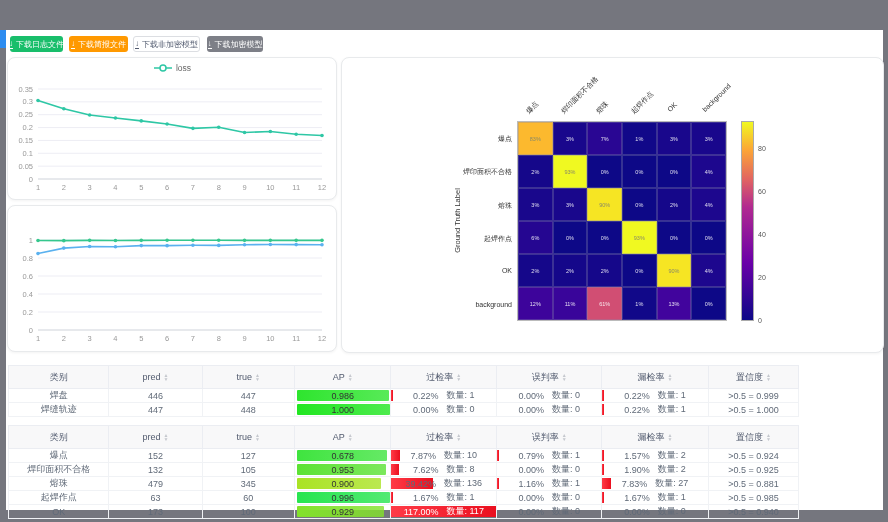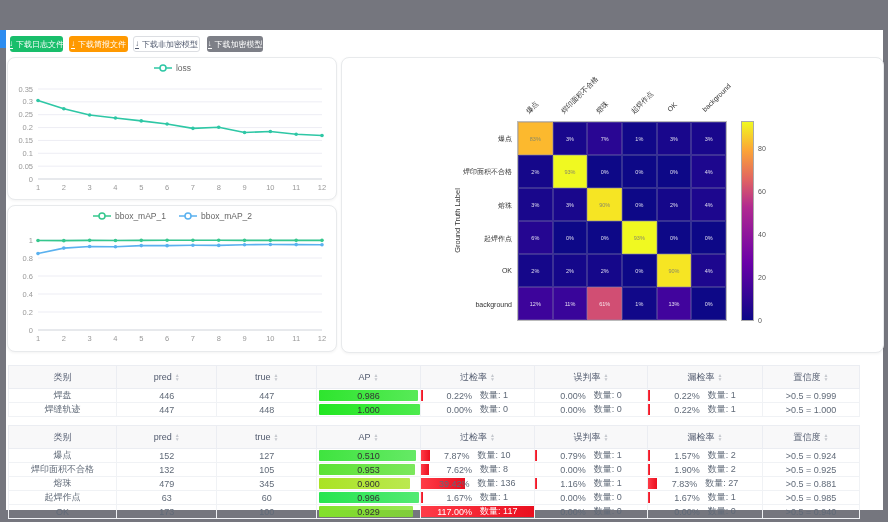--- a/index.html
+++ b/index.html
@@ -33,21 +33,21 @@
   .cm-cell{display:flex;align-items:center;justify-content:center;font-size:5.5px;border:0.5px solid #8888aa55;}
   .cm-rowlab{position:absolute;width:122px;text-align:right;font-size:7px;color:#333;}
   .cm-collab{position:absolute;font-size:7px;color:#333;white-space:nowrap;transform:rotate(-45deg);transform-origin:0 100%;}
   .cm-xlabel{position:absolute;left:175px;top:274px;width:210px;text-align:center;font-size:7.5px;color:#333;}
   .cm-ylabel{position:absolute;left:60px;top:158px;width:110px;text-align:center;font-size:7.5px;color:#333;transform:rotate(-90deg);}
   .cm-cbar{position:absolute;left:399px;top:63px;width:13px;height:200px;border:1px solid #aaa;box-sizing:border-box;
     background:linear-gradient(to top,#0d0887 0%,#6a00a8 29%,#b12a90 57%,#e16462 71%,#fca636 86%,#f0f921 100%);}
   .cm-cbtick{position:absolute;font-size:7px;color:#555;left:416px;}
 
   
-  .tables{position:absolute;left:2px;top:335px;width:852px;}
+  .tables{position:absolute;left:2px;top:335px;width:791px;}
   table.mt{width:100%;border-collapse:collapse;table-layout:fixed;font-size:9px;color:#606a78;}
   table.mt th{background:#f8f8f9;color:#515a6e;font-weight:normal;height:20px;border:1px solid #ebedf2;}
   table.mt td{height:12px;border:1px solid #f0f2f5;text-align:center;position:relative;padding:0;}
   table.mt.second td{height:13px;}
   .th-inner{display:flex;align-items:center;justify-content:center;gap:3px;}
   .caret{display:inline-flex;flex-direction:column;line-height:4px;font-size:5px;color:#c5c8ce;}
   .apbar{position:absolute;left:2px;top:1px;bottom:1px;border-radius:1px;}
   .apval{position:relative;z-index:1;color:#333;}
   .rbar{position:absolute;left:0;top:1px;bottom:1px;background:linear-gradient(90deg,#ff3b47,#ea0f1f);}
   .rcell{position:relative;display:flex;align-items:center;justify-content:center;gap:8px;}
@@ -127,36 +127,20 @@
           <circle cx="159.0909090909091" cy="65.97142857142856" r="1.8" fill="#2ec7a5"></circle>
           <circle cx="184.9090909090909" cy="70.34285714285713" r="1.8" fill="#2ec7a5"></circle>
           <circle cx="210.72727272727272" cy="69.3142857142857" r="1.8" fill="#2ec7a5"></circle>
           <circle cx="236.54545454545453" cy="74.45714285714286" r="1.8" fill="#2ec7a5"></circle>
           <circle cx="262.3636363636364" cy="73.42857142857143" r="1.8" fill="#2ec7a5"></circle>
           <circle cx="288.1818181818182" cy="76.25714285714285" r="1.8" fill="#2ec7a5"></circle>
           <circle cx="314" cy="77.54285714285714" r="1.8" fill="#2ec7a5"></circle>
         </svg>
       </div>
     <div class="card" id="card-map">
-        <div class="legend">
-          <span class="lg-item">
-            <svg width="20" height="10">
-              <line x1="1" y1="5" x2="19" y2="5" stroke="#35c78d" stroke-width="1.5"></line>
-              <circle cx="10" cy="5" r="3" fill="#fff" stroke="#35c78d" stroke-width="1.5"></circle>
-            </svg>
-            <span class="lg-txt">bbox_mAP_1</span>
-          </span>
-          <span class="lg-item">
-            <svg width="20" height="10">
-              <line x1="1" y1="5" x2="19" y2="5" stroke="#5ab1ef" stroke-width="1.5"></line>
-              <circle cx="10" cy="5" r="3" fill="#fff" stroke="#5ab1ef" stroke-width="1.5"></circle>
-            </svg>
-            <span class="lg-txt">bbox_mAP_2</span>
-          </span>
-        </div>
         <svg width="328" height="145" style="position:absolute;left:0;top:0;">
           <line x1="30" x2="314" y1="124" y2="124" stroke="#cfd3da" stroke-width="1"></line>
           <text class="tick" x="25" y="126.5" text-anchor="end">0</text>
           <line x1="30" x2="314" y1="106" y2="106" stroke="#ededf4" stroke-width="1"></line>
           <text class="tick" x="25" y="108.5" text-anchor="end">0.2</text>
           <line x1="30" x2="314" y1="88" y2="88" stroke="#ededf4" stroke-width="1"></line>
           <text class="tick" x="25" y="90.5" text-anchor="end">0.4</text>
           <line x1="30" x2="314" y1="70" y2="70" stroke="#ededf4" stroke-width="1"></line>
           <text class="tick" x="25" y="72.5" text-anchor="end">0.6</text>
           <line x1="30" x2="314" y1="52" y2="52" stroke="#ededf4" stroke-width="1"></line>
@@ -490,21 +474,21 @@
                   </span>
                 </div>
               </th>
             </tr>
           </thead>
           <tbody>
             <tr>
               <td>爆点</td>
               <td>152</td>
               <td>127</td>
-              <td><div class="apbar" style="width:94.76599999999999%;background:linear-gradient(90deg,#3fe43f,#3fe43fcc);"></div><span class="apval">0.510</span></td>
+              <td><div class="apbar" style="width:94.76599999999999%;background:linear-gradient(90deg,#3fe43f,#3fe43fcc);"></div><span class="apval">0.678</span></td>
               <td>
                 <div class="rcell">
                   <div class="rbar" style="width:7.87%;"></div>
                   <span style="">7.87%</span>
                   <span style="">数量: 10</span>
                 </div>
               </td>
               <td>
                 <div class="rcell">
                   <div class="rbar" style="width:2%;"></div>

